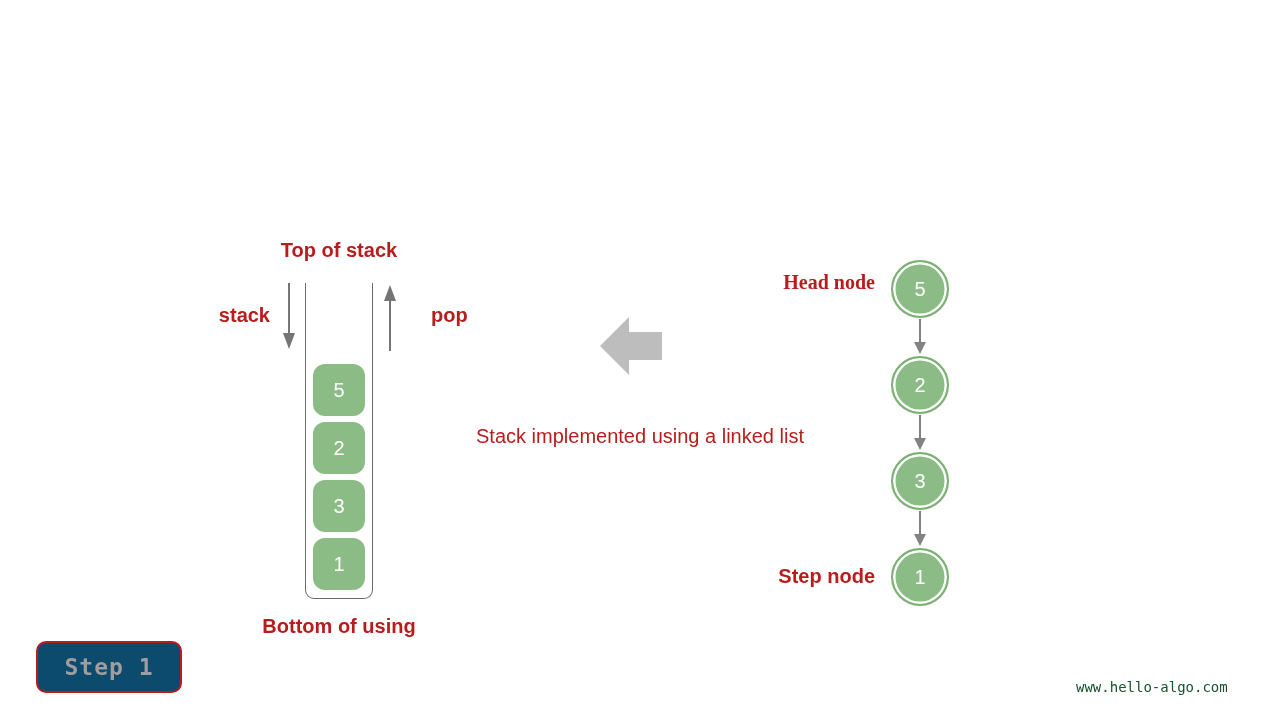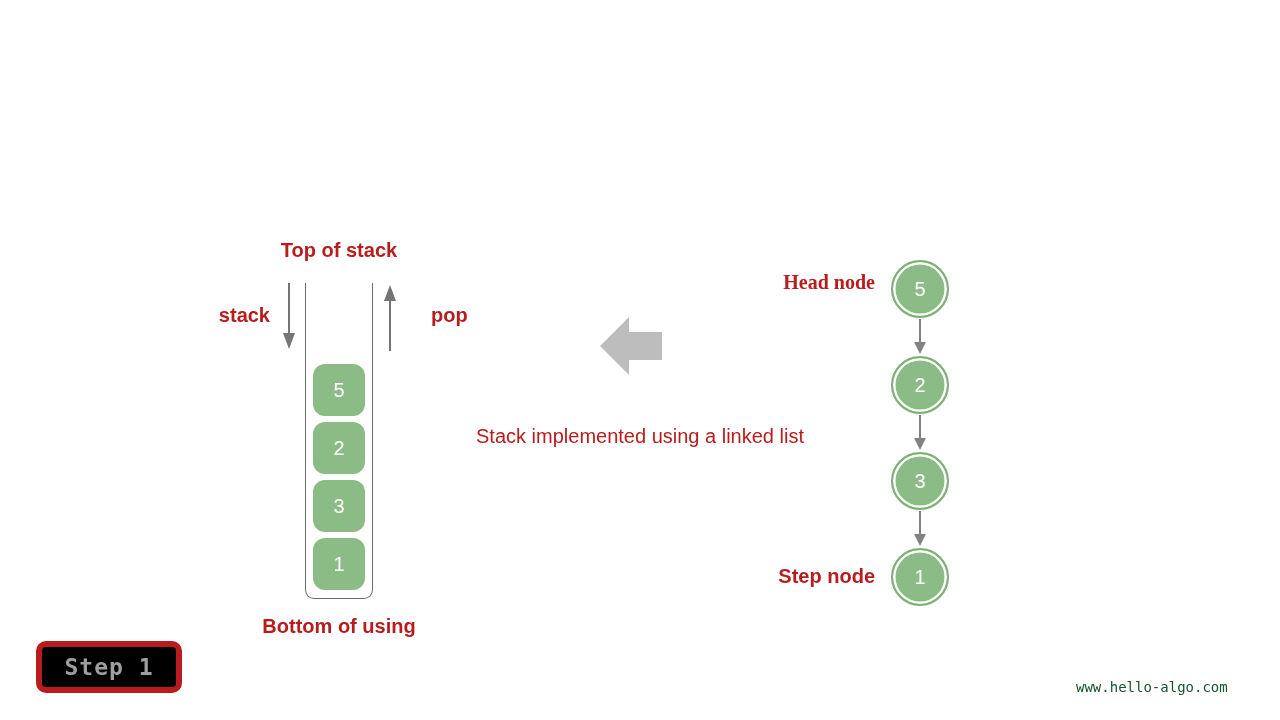--- a/index.html
+++ b/index.html
@@ -46,21 +46,21 @@
     display:flex;align-items:center;justify-content:center;
   }
   .node-0{top:260px;} .node-1{top:356px;} .node-2{top:452px;} .node-3{top:548px;}
   .ll-arrow-0{left:913px;top:319px;} .ll-arrow-1{left:913px;top:415px;} .ll-arrow-2{left:913px;top:511px;}
   .lbl-head{left:690px;top:271px;width:185px;font-family:Liberation Serif, serif;}
   .lbl-tail{left:690px;top:565px;width:185px;}
 
   
   .step-badge{
     left:36px;top:641px;width:146px;height:52px;box-sizing:border-box;
-    border:6px solid #b91c1c;border-radius:10px;background:#000000;
+    border:2px solid #b91c1c;border-radius:10px;background:#0c4a6e;
     display:flex;align-items:center;justify-content:center;
     font-family:"DejaVu Sans Mono", monospace;font-weight:bold;
     font-size:23px;color:#9e9e9e;letter-spacing:1px;
   }
 
   .watermark{
     left:1076px;top:679px;font-family:"DejaVu Sans Mono", monospace;
     font-size:14px;color:#14532d;
   }
 </style>

